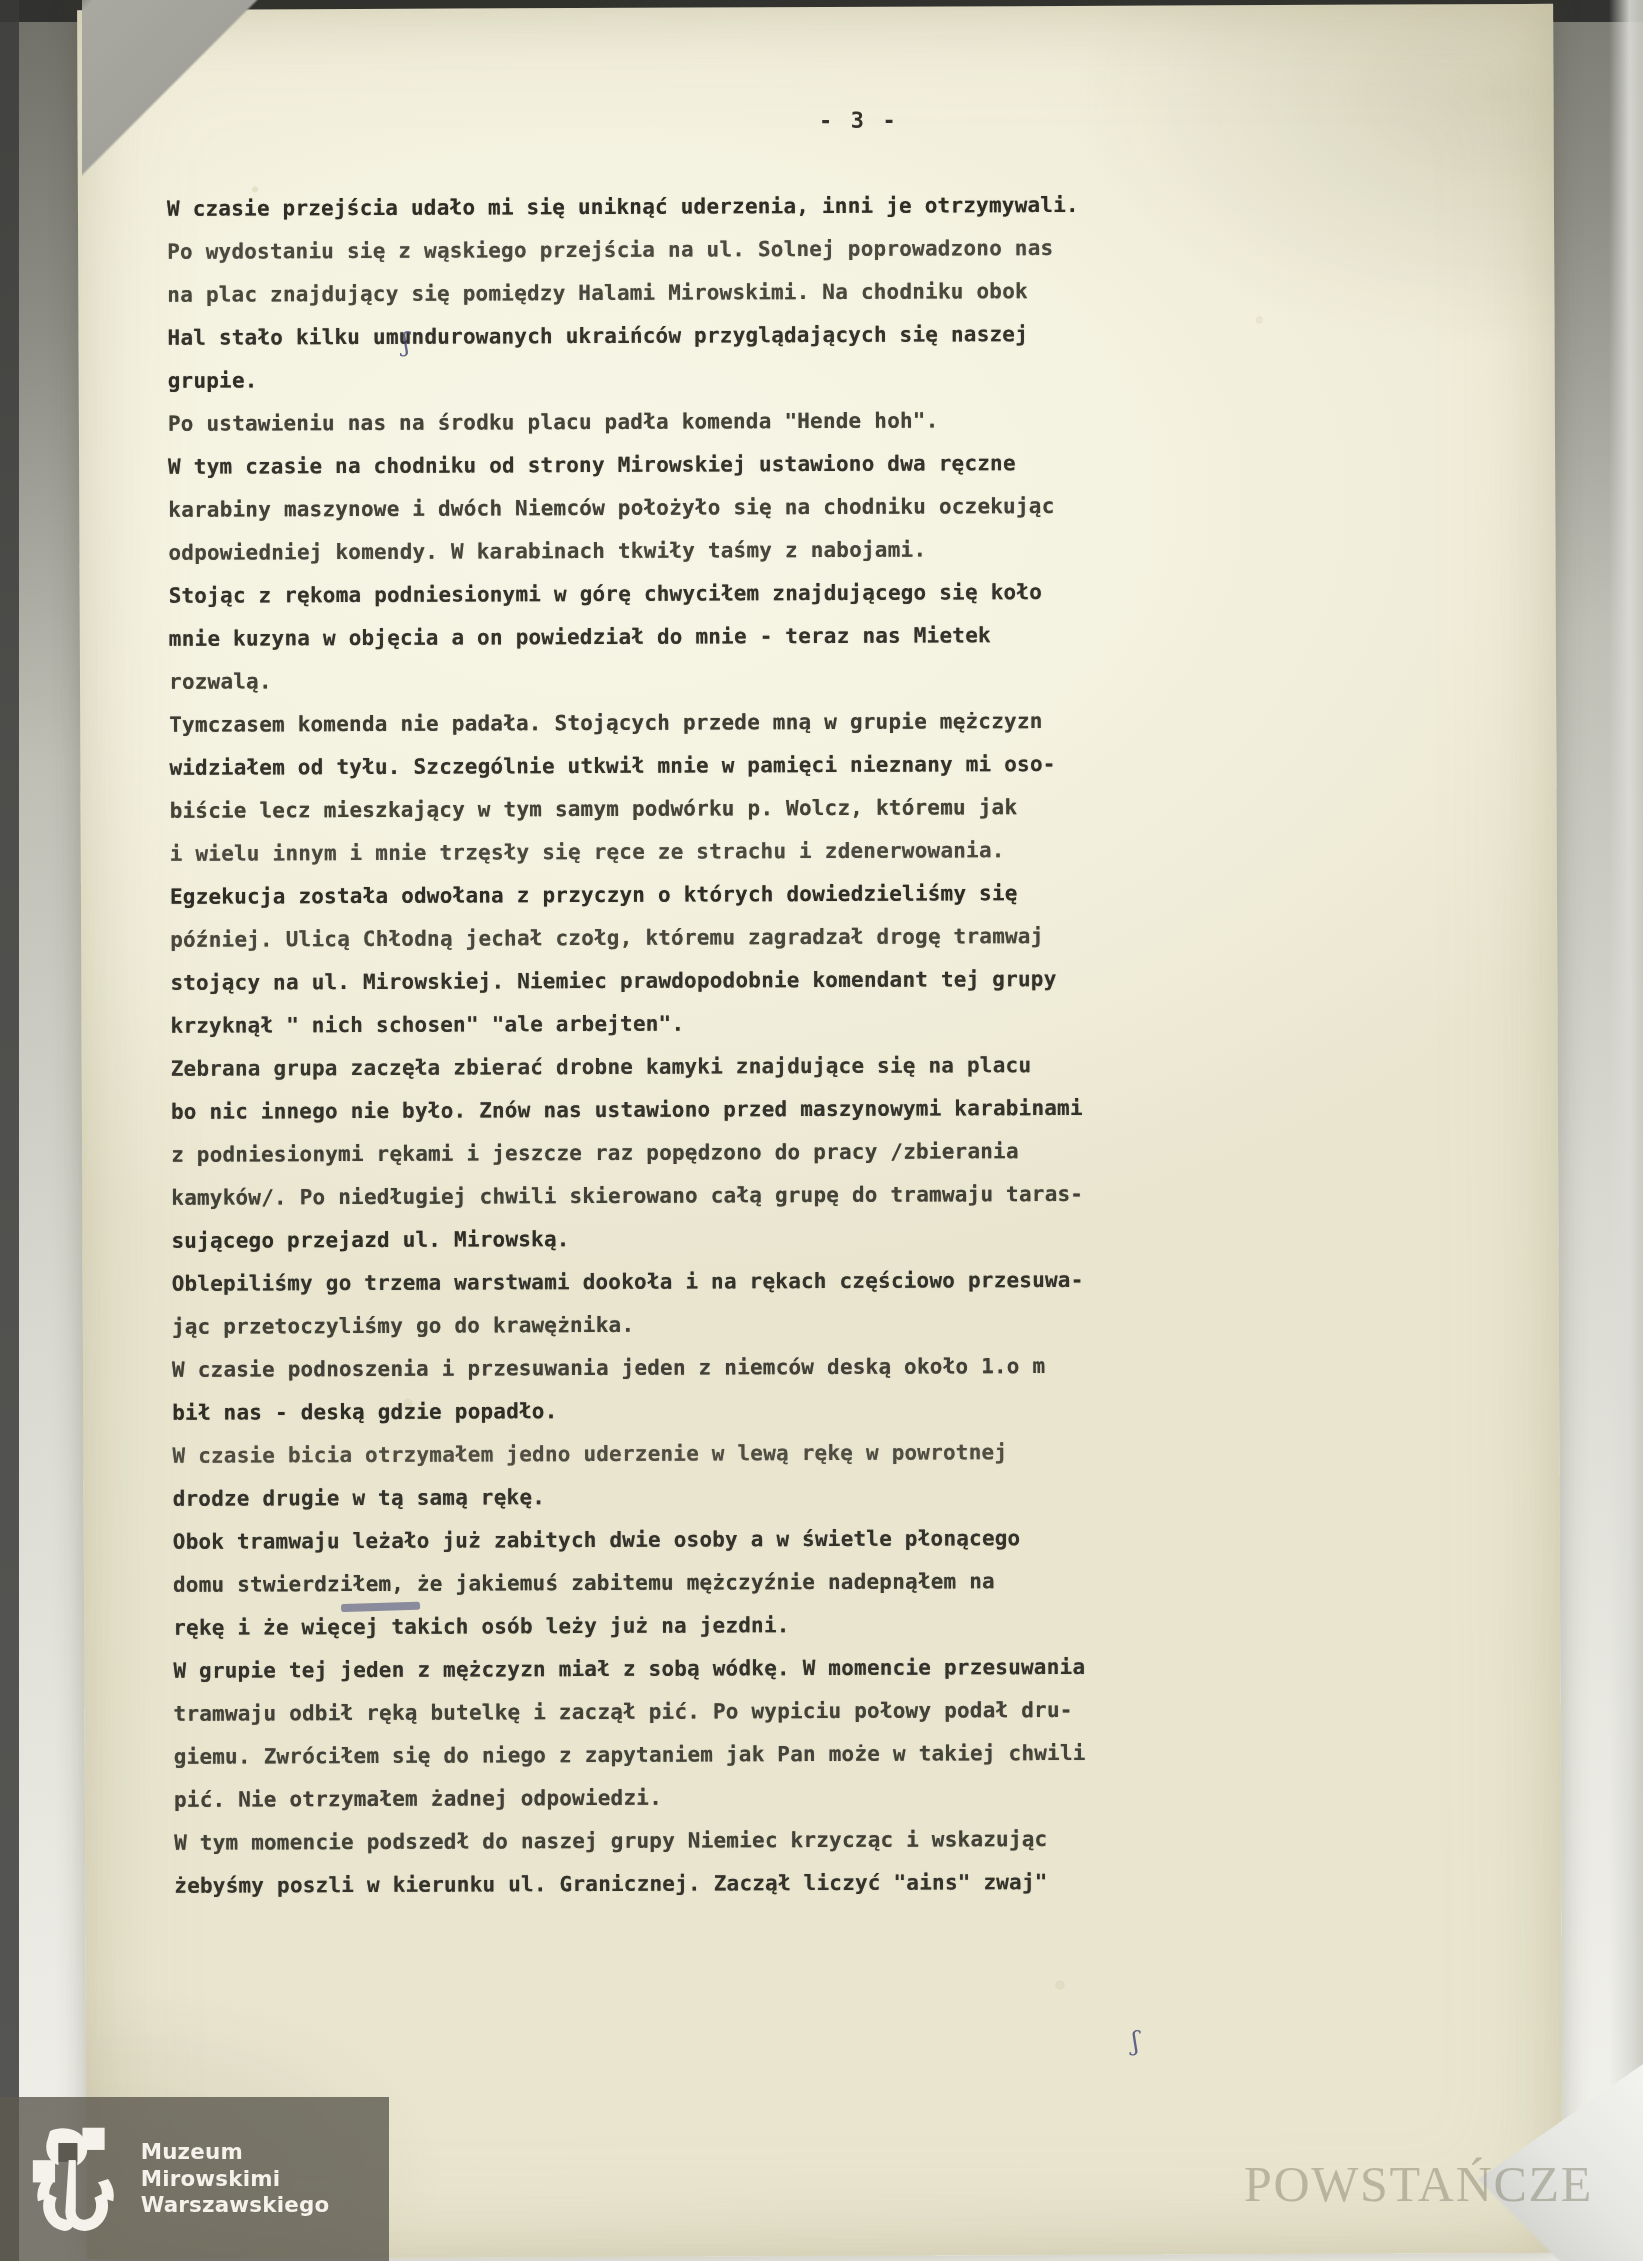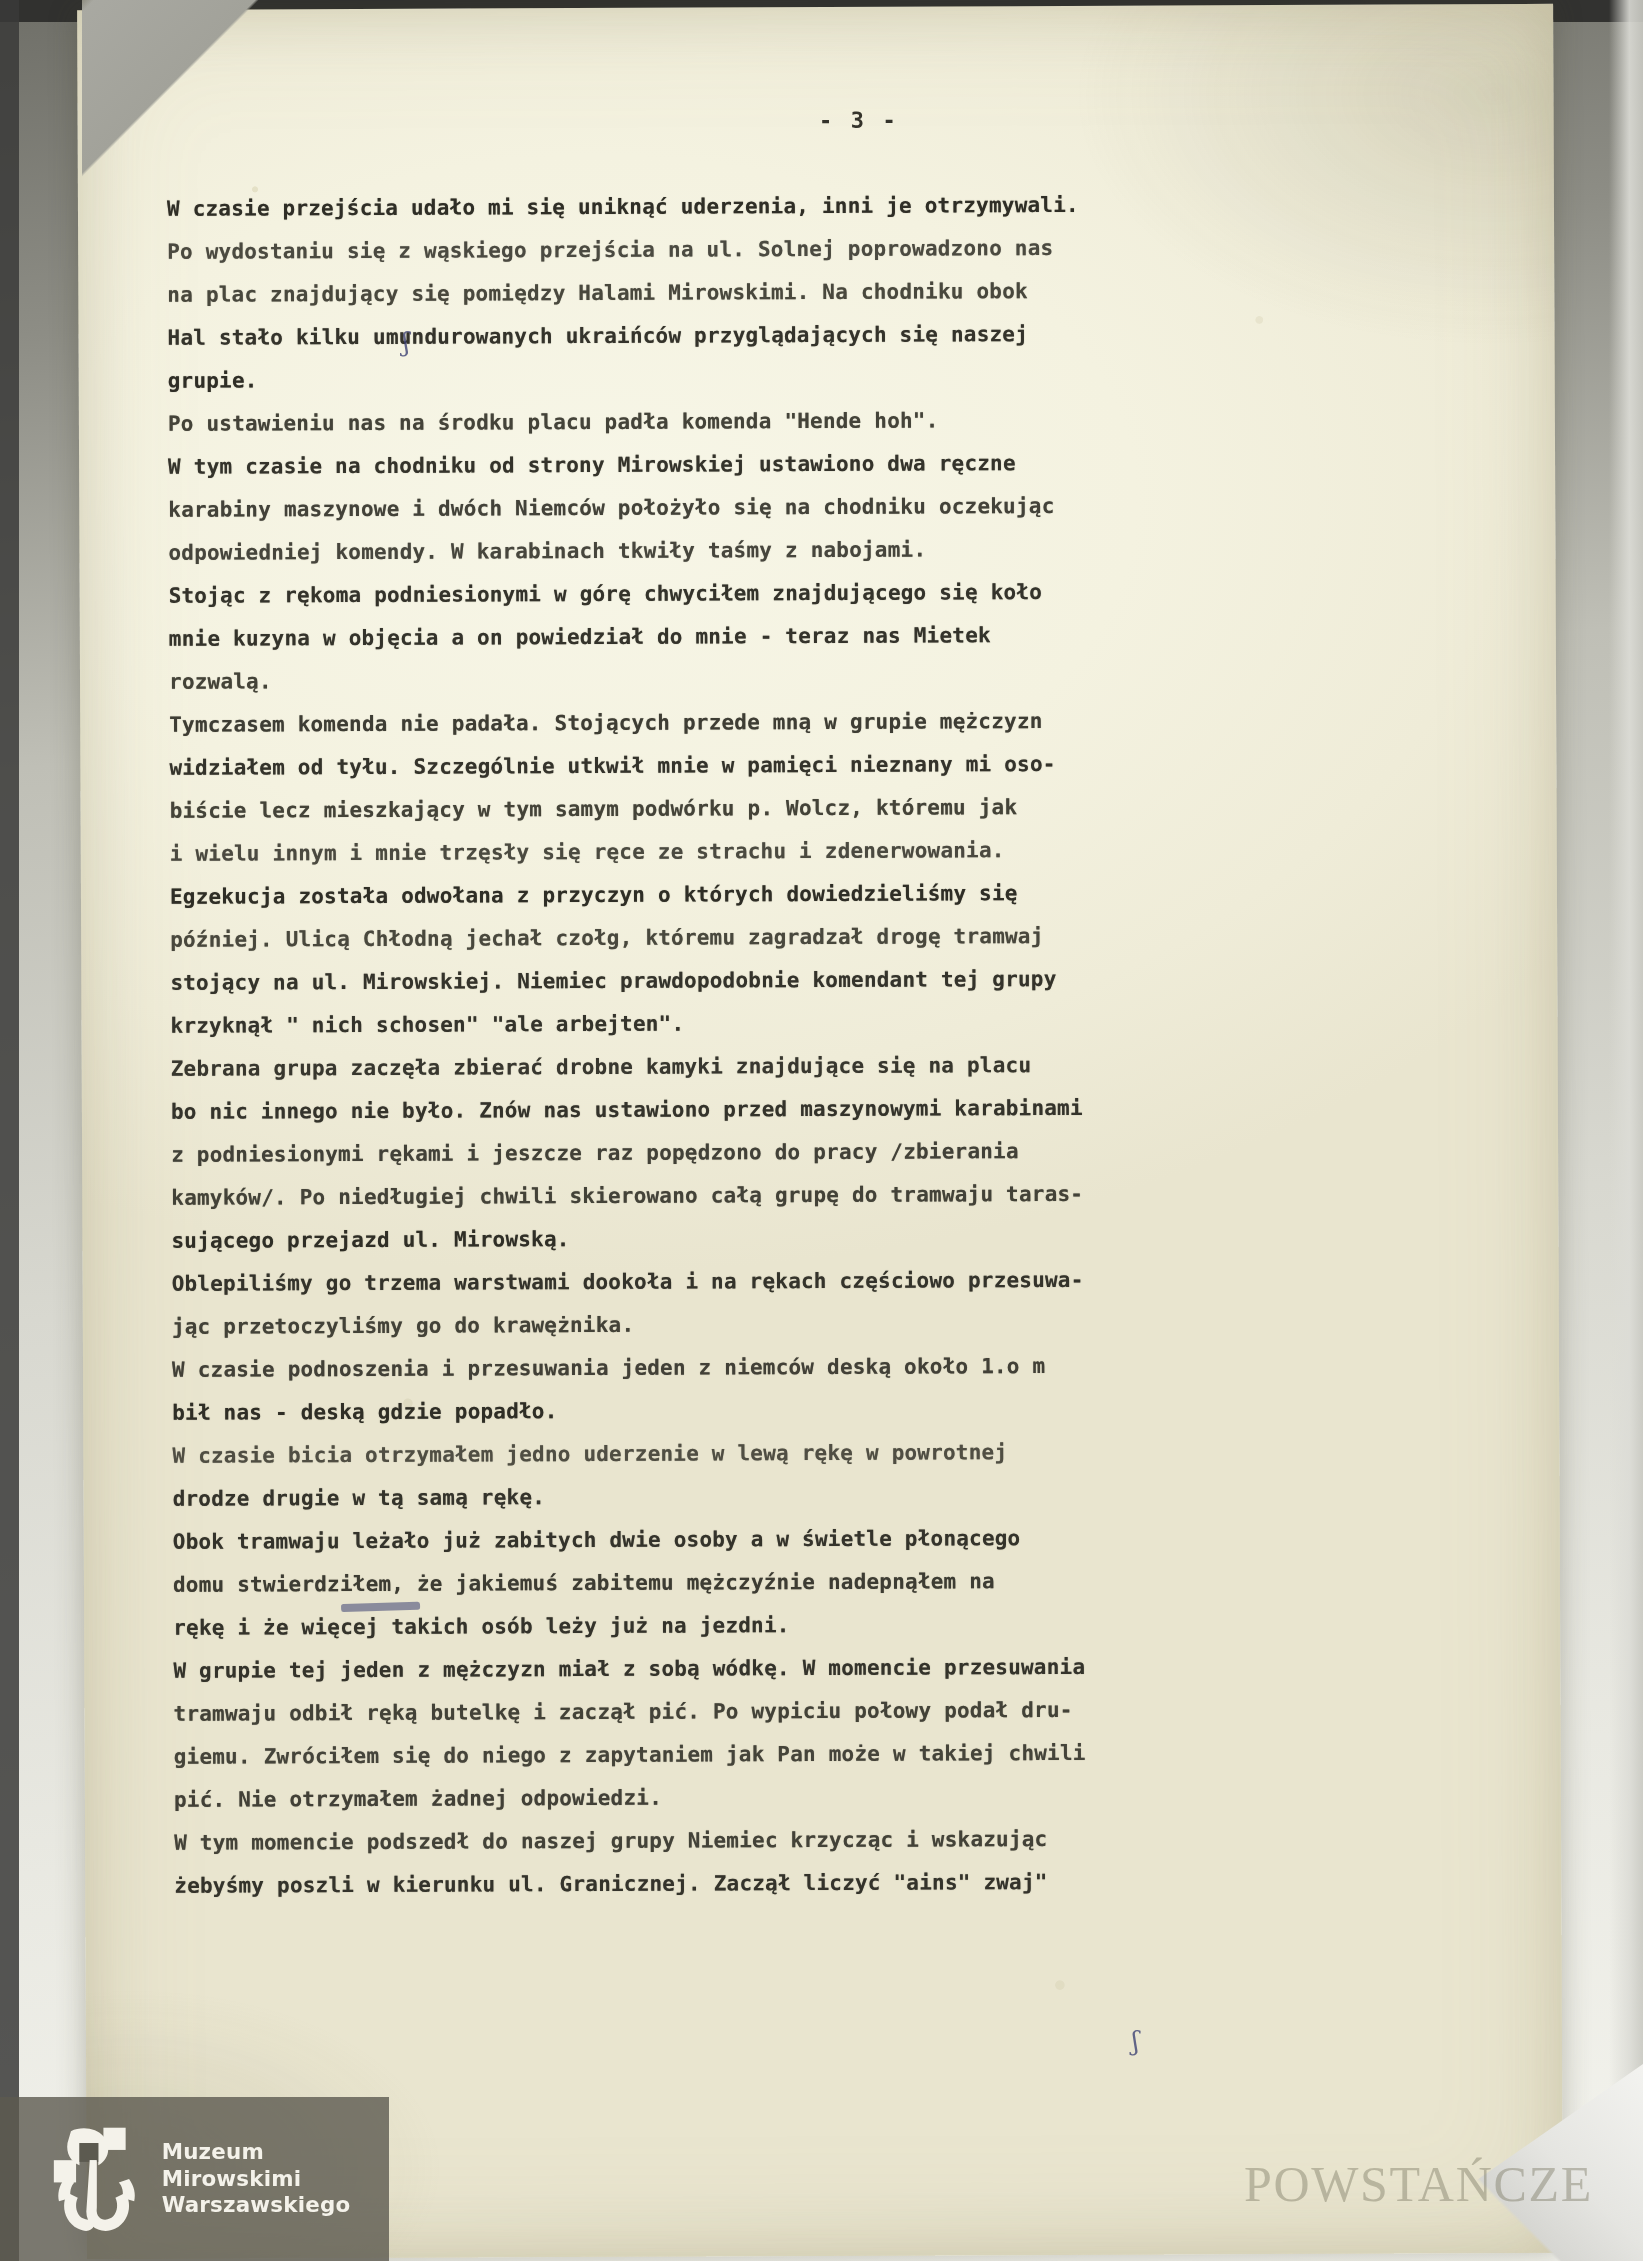--- a/index.html
+++ b/index.html
@@ -173,21 +173,21 @@
   .logo-block {
     position: absolute;
     left: 0;
     bottom: 0;
     width: 389px;
     height: 164px;
     background: rgba(92,90,80,.80);
     display: flex;
     align-items: center;
     gap: 13.7px;
-    padding-left: 52px;
+    padding-left: 31px;
     box-sizing: border-box;
   }
   .logo-mark {
     width: 96px;
     height: 106px;
     flex: 0 0 auto;
   }
   .logo-text {
     color: #f4f2ea;
     font-family: "DejaVu Sans", sans-serif;

